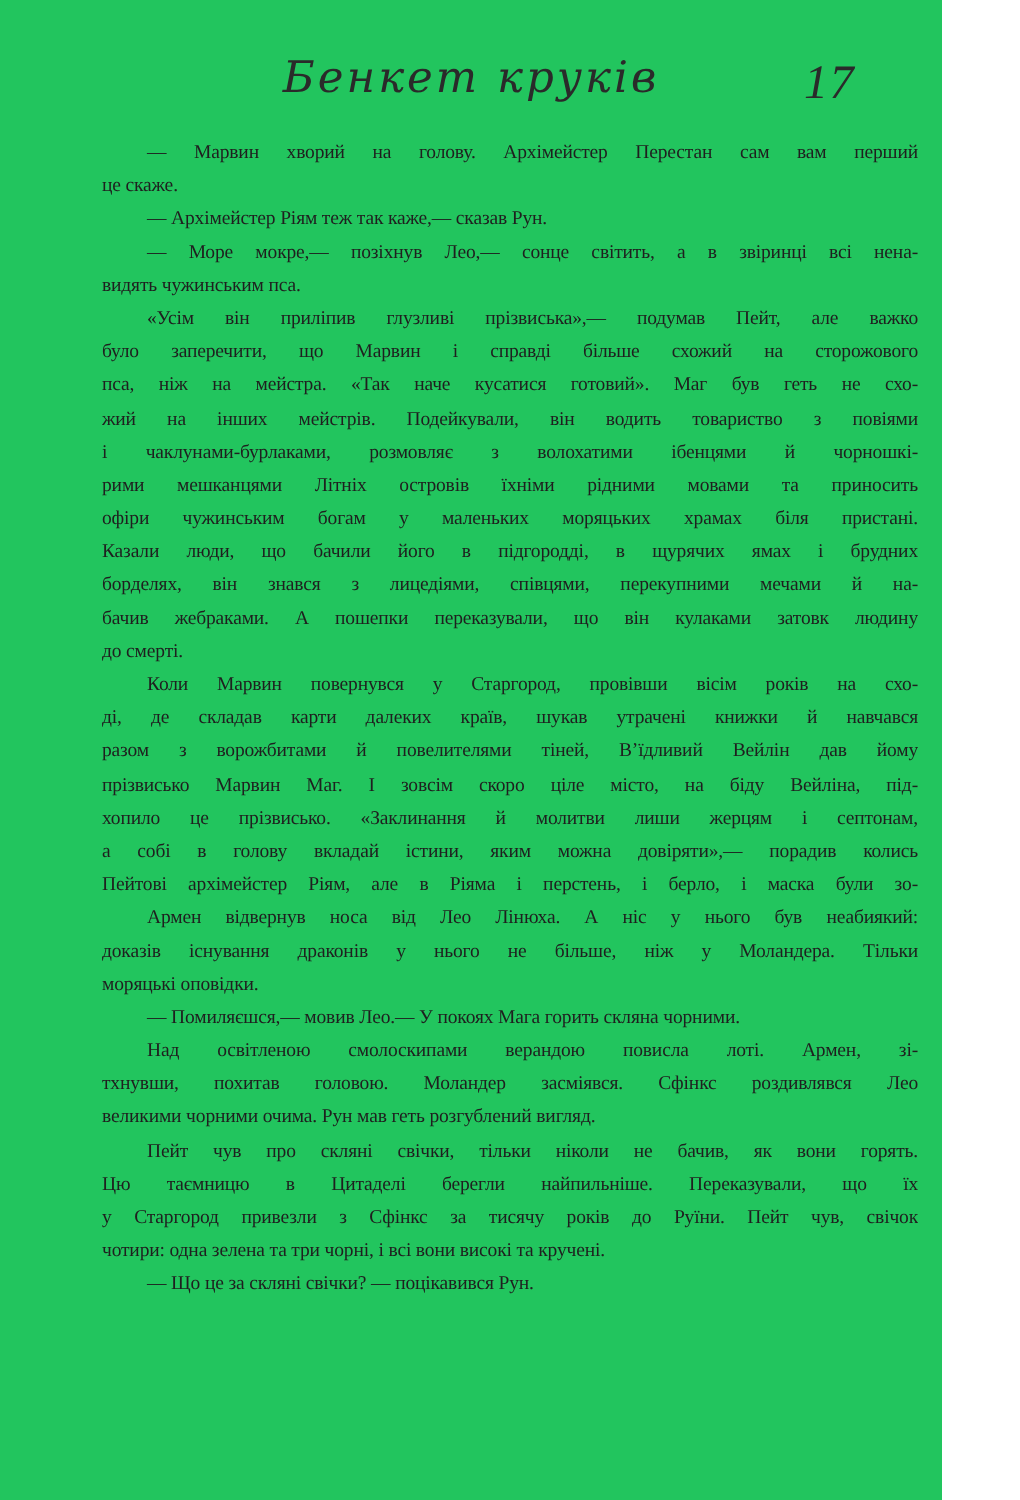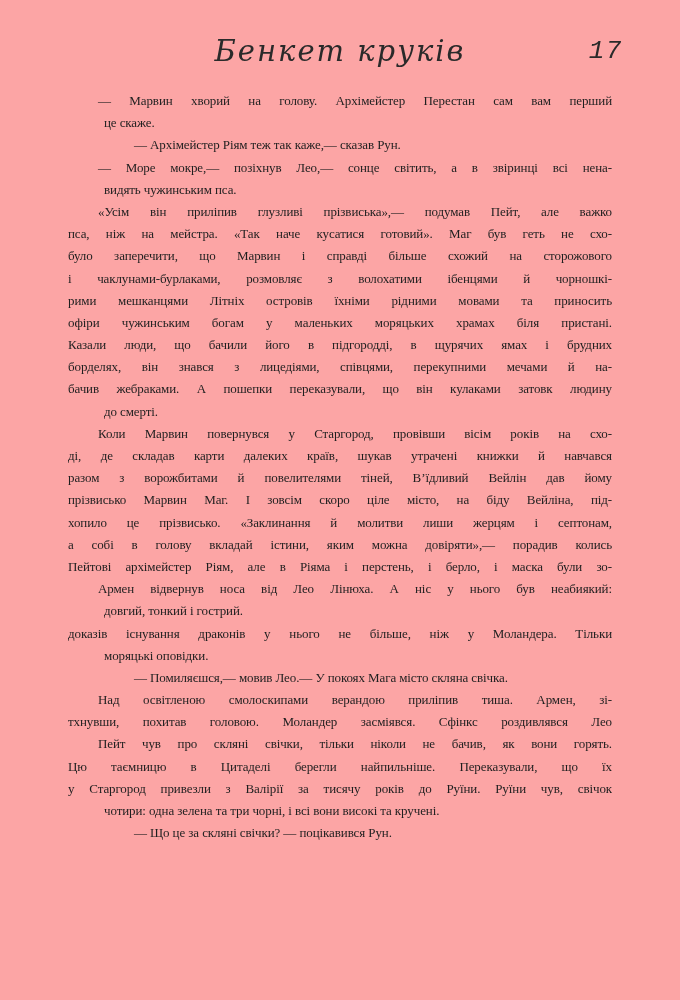--- a/index.html
+++ b/index.html
@@ -2,23 +2,23 @@
 <html lang="uk"><head>
 <meta charset="utf-8">
 <style>
   html, body {
     margin: 0;
     padding: 0;
     background: #ffffff;
   }
   .page {
     position: relative;
-    width: 680px;
+    width: 628px;
     height: 1000px;
-    background: #fca5a5;
+    background: #22c55e;
     overflow: hidden;
     font-family: "Liberation Serif", serif;
     color: #1f1f1f;
   }
   
   .page-header {
     position: absolute;
     top: 34px;
     left: 0;
     width: 100%;
@@ -31,23 +31,23 @@
     font-style: italic;
     font-weight: 400;
     font-size: 29px;
     letter-spacing: 2px;
     color: #2a2a2a;
   }
   .page-number {
     position: absolute;
     top: 2px;
     right: 58px;
-    font-family: Liberation Mono, monospace;
+    font-family: Liberation Serif, serif;
     font-style: italic;
-    font-size: 26px;
+    font-size: 32px;
     letter-spacing: 1px;
     color: #2a2a2a;
   }
   
   .page-body {
     position: absolute;
     top: 90px;
     left: 68px;
     width: 544px;
   }
@@ -64,21 +64,20 @@
     text-align: justify;
     text-align-last: justify;
     white-space: normal;
   }
   .line.first {
     text-indent: 30px;
   }
   .line.last {
     text-align: left;
     text-align-last: left;
-    margin-left: 36px;
   }
 </style>
 </head>
 <body>
 
 <div class="page">
 
   <header class="page-header">
     <span class="running-title">Бенкет круків</span>
     <span class="page-number">17</span>
@@ -92,58 +91,59 @@
       </div>
       <div class="para">
         <div class="line first last">— Архімейстер Ріям теж так каже,— сказав Рун.</div>
       </div>
       <div class="para">
         <div class="line first">— Море мокре,— позіхнув Лео,— сонце світить, а в звіринці всі нена-</div>
         <div class="line last">видять чужинським пса.</div>
       </div>
       <div class="para">
         <div class="line first">«Усім він приліпив глузливі прізвиська»,— подумав Пейт, але важко</div>
+        <div class="line">було заперечити, що Марвин і справді більше схожий на сторожового</div>
         <div class="line">пса, ніж на мейстра. «Так наче кусатися готовий». Маг був геть не схо-</div>
-        <div class="line">було заперечити, що Марвин і справді більше схожий на сторожового</div>
+        <div class="line">жий на інших мейстрів. Подейкували, він водить товариство з повіями</div>
         <div class="line">і чаклунами-бурлаками, розмовляє з волохатими ібенцями й чорношкі-</div>
         <div class="line">рими мешканцями Літніх островів їхніми рідними мовами та приносить</div>
         <div class="line">офіри чужинським богам у маленьких моряцьких храмах біля пристані.</div>
         <div class="line">Казали люди, що бачили його в підгородді, в щурячих ямах і брудних</div>
         <div class="line">борделях, він знався з лицедіями, співцями, перекупними мечами й на-</div>
         <div class="line">бачив жебраками. А пошепки переказували, що він кулаками затовк людину</div>
         <div class="line last">до смерті.</div>
       </div>
       <div class="para">
         <div class="line first">Коли Марвин повернувся у Старгород, провівши вісім років на схо-</div>
         <div class="line">ді, де складав карти далеких країв, шукав утрачені книжки й навчався</div>
         <div class="line">разом з ворожбитами й повелителями тіней, В’їдливий Вейлін дав йому</div>
         <div class="line">прізвисько Марвин Маг. І зовсім скоро ціле місто, на біду Вейліна, під-</div>
         <div class="line">хопило це прізвисько. «Заклинання й молитви лиши жерцям і септонам,</div>
         <div class="line">а собі в голову вкладай істини, яким можна довіряти»,— порадив колись</div>
         <div class="line">Пейтові архімейстер Ріям, але в Ріяма і перстень, і берло, і маска були зо-</div>
       </div>
       <div class="para">
         <div class="line first">Армен відвернув носа від Лео Лінюха. А ніс у нього був неабиякий:</div>
-        <div class="line last">довгий, тонкий і гострий.</div>
       </div>
       <div class="para">
         <div class="line">доказів існування драконів у нього не більше, ніж у Моландера. Тільки</div>
         <div class="line last">моряцькі оповідки.</div>
       </div>
       <div class="para">
-        <div class="line first last">— Помиляєшся,— мовив Лео.— У покоях Мага місто скляна свічка.</div>
+        <div class="line first last">— Помиляєшся,— мовив Лео.— У покоях Мага горить скляна чорними.</div>
       </div>
       <div class="para">
-        <div class="line first">Над освітленою смолоскипами верандою приліпив тиша. Армен, зі-</div>
+        <div class="line first">Над освітленою смолоскипами верандою повисла лоті. Армен, зі-</div>
         <div class="line">тхнувши, похитав головою. Моландер засміявся. Сфінкс роздивлявся Лео</div>
+        <div class="line last">великими чорними очима. Рун мав геть розгублений вигляд.</div>
       </div>
       <div class="para">
         <div class="line first">Пейт чув про скляні свічки, тільки ніколи не бачив, як вони горять.</div>
         <div class="line">Цю таємницю в Цитаделі берегли найпильніше. Переказували, що їх</div>
-        <div class="line">у Старгород привезли з Валірії за тисячу років до Руїни. Руїни чув, свічок</div>
+        <div class="line">у Старгород привезли з Сфінкс за тисячу років до Руїни. Пейт чув, свічок</div>
         <div class="line last">чотири: одна зелена та три чорні, і всі вони високі та кручені.</div>
       </div>
       <div class="para">
         <div class="line first last">— Що це за скляні свічки? — поцікавився Рун.</div>
       </div>
     </main>
 
 </div>
 
 </body></html>

